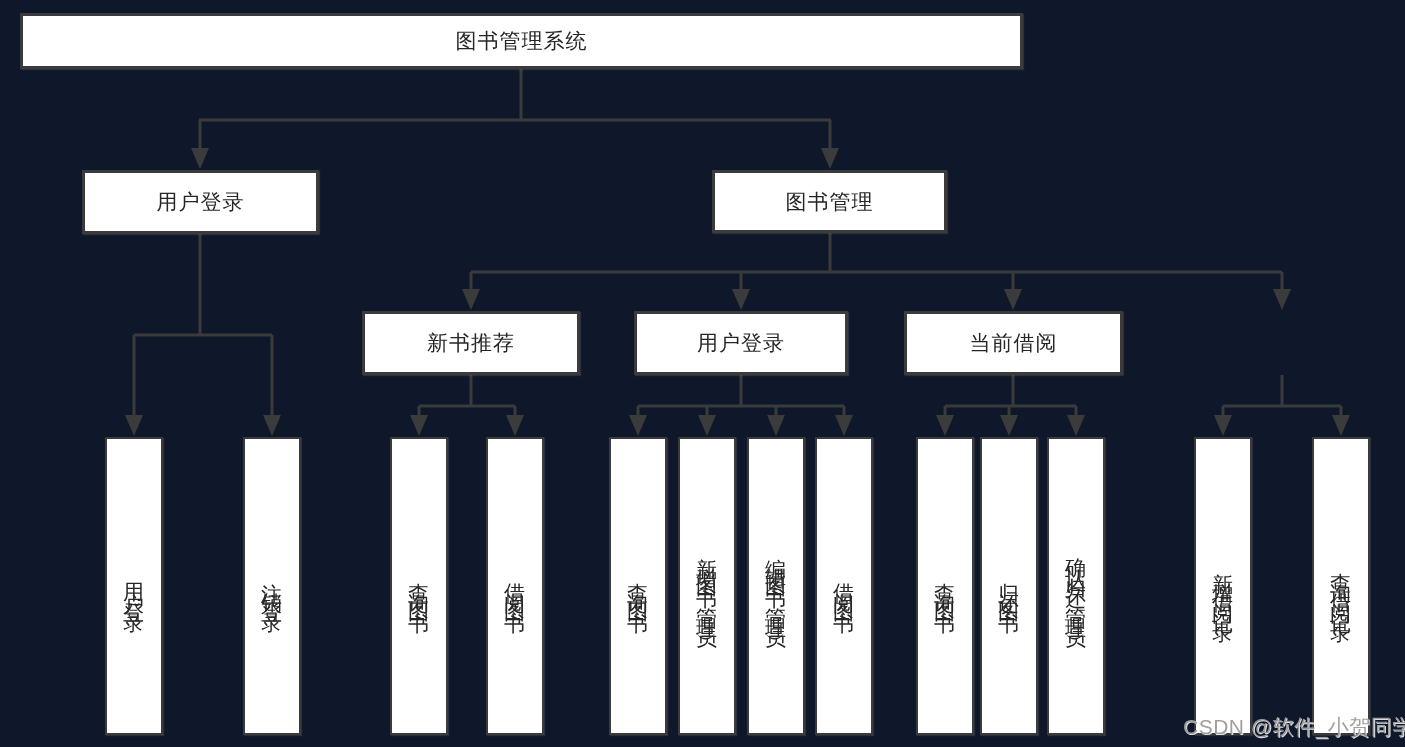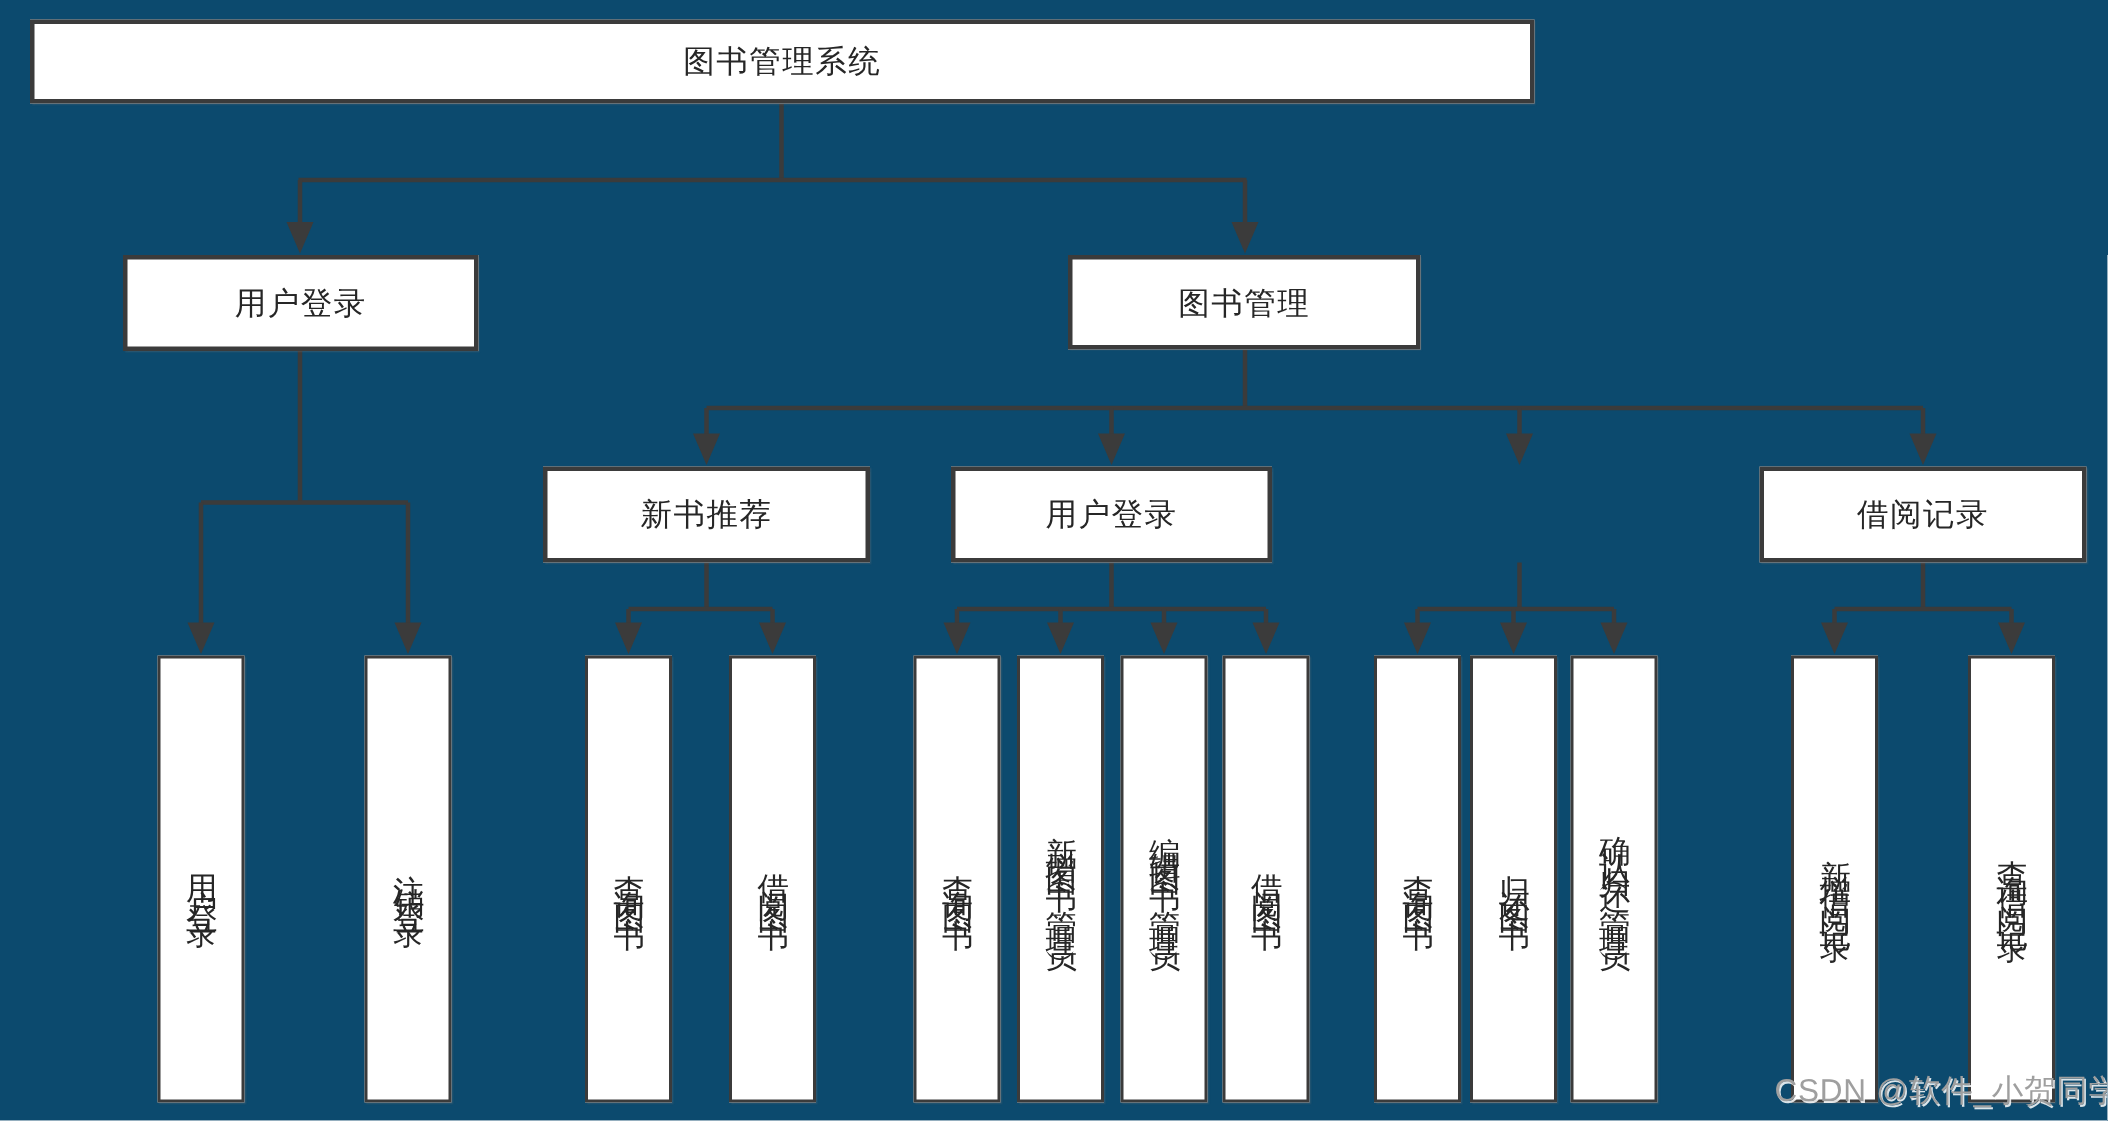--- a/index.html
+++ b/index.html
@@ -1,20 +1,20 @@
 <!DOCTYPE html>
 <html><head>
 <meta charset="utf-8">
 <style>
   html, body { margin: 0; padding: 0; background: #ffffff; }
   #stage {
     position: relative;
     width: 1405px;
     height: 747px;
-    background: #0c4a6e;
+    background: #0f172a;
     font-family: "Liberation Sans", "DejaVu Sans", sans-serif;
     overflow: hidden;
   }
   #connectors {
     position: absolute;
     left: 0; top: 0;
     width: 1405px; height: 747px;
     pointer-events: none;
   }
   .box {
@@ -125,22 +125,22 @@
   <div class="box" style="left:712px; top:170px; width:235px; height:63px;">
     <span>图书管理</span>
   </div>
 
   <div class="box" style="left:362px; top:311px; width:218px; height:64px;justify-content:center;">
     <span>新书推荐</span>
   </div>
   <div class="box" style="left:634px; top:311px; width:214px; height:64px;">
     <span>用户登录</span>
   </div>
-  <div class="box" style="left:1173px; top:311px; width:218px; height:64px;">
-    <span>借阅记录</span>
+  <div class="box" style="left:904px; top:311px; width:219px; height:64px;">
+    <span>当前借阅</span>
   </div>
 
   <div class="box leaf" style="left:105px; top:437px;">
     <span class="vtext">用户登录</span>
   </div>
   <div class="box leaf" style="left:243px; top:437px;">
     <span class="vtext">注销登录</span>
   </div>
 
   <div class="box leaf" style="left:390px; top:437px;">

